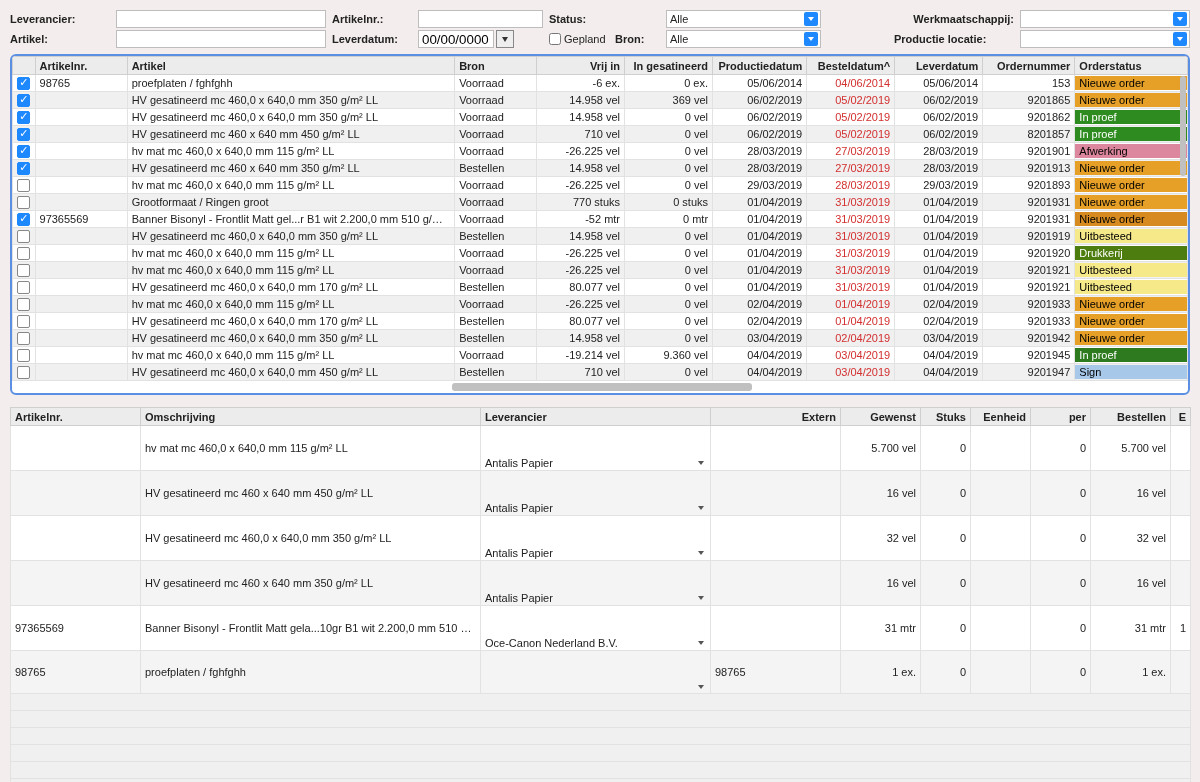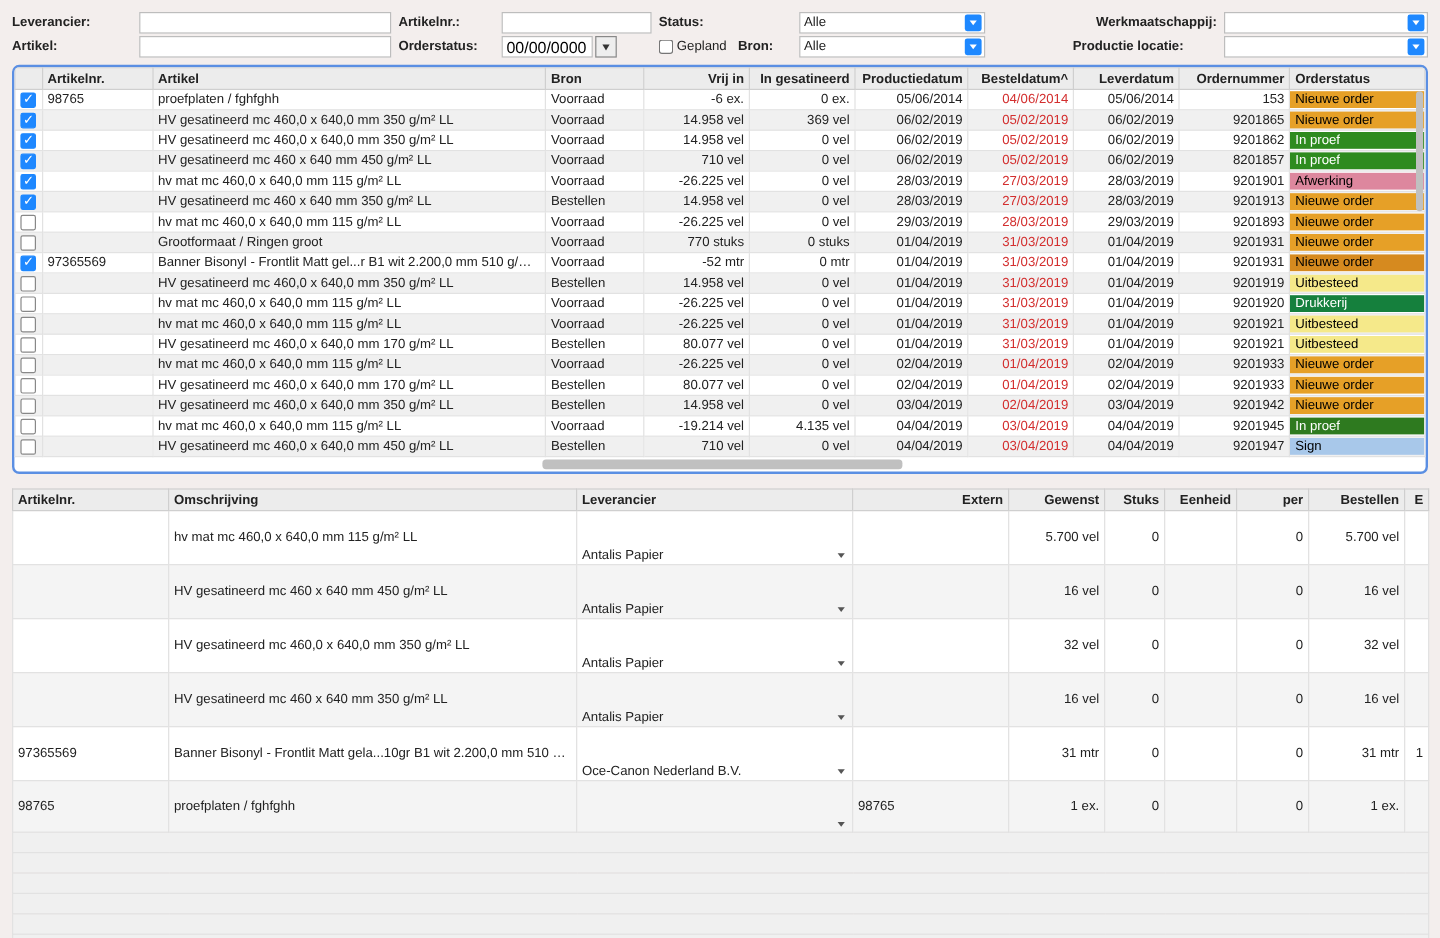--- a/index.html
+++ b/index.html
@@ -26,21 +26,21 @@
 .cb{width:13px;height:13px;border:1px solid #888;border-radius:2px;background:#fff;display:inline-block;vertical-align:middle;}
 .cb.on{background:#1e88ff;border-color:#1e88ff;position:relative;}
 .cb.on:after{content:"✓";position:absolute;left:1px;top:-2px;color:#fff;font-size:11px;}
 .red{color:#d32f2f;}
 .st{padding:1px 4px;display:block;}
 .st-orange{background:#e6a027;color:#000;}
 .st-green{background:#2e8b1f;color:#fff;}
 .st-pink{background:#dd879e;color:#000;}
 .st-dkorange{background:#d68a1f;color:#000;}
 .st-yellow{background:#f5e98a;color:#000;}
-.st-blue{background:#15803d;color:#fff;}
+.st-blue{background:#4d7c0f;color:#fff;}
 .st-dkgreen{background:#2e7a1f;color:#fff;}
 .st-lblue{background:#a8c8ea;color:#000;}
 .scroll{position:relative;}
 .scroll .vbar{position:absolute;right:2px;top:20px;width:6px;height:100px;background:#c0c0c0;border-radius:3px;}
 .section-title{font-weight:bold;color:#2020a0;margin:4px 0 4px 2px;font-size:12px;}
 .panel2 .tbl td{background:#fff;}
 .panel2 .tbl tbody tr:nth-child(even) td{background:#f4f4f4;}
 .panel2 .tbl tbody tr.empty td{background:#f0f0f0;height:17px;}
 .hbar{height:8px;background:#c0c0c0;border-radius:3px;margin:2px auto 0 auto;width:300px;}
 .supcell{display:flex;justify-content:space-between;align-items:center;margin-top:30px;}
@@ -64,21 +64,21 @@
       </div>
  <div></div>
  <label style="text-align:right;">Werkmaatschappij:</label>
  <div class="sel">
         <span></span>
         <span class="dd"></span>
       </div>
 
  <label>Artikel:</label>
  <input type="text" style="">
- <label>Orderstatus:</label>
+ <label>Leverdatum:</label>
  <div class="date">
         <input type="text" value="00/00/0000" style="">
         <span class="btn"></span>
       </div>
  <div class="chk">
         <input type="checkbox" style="">
         <span>Gepland</span>
       </div>
  <label>Bron:</label>
  <div class="sel">
@@ -363,21 +363,21 @@
             <td style="padding:0">
               <span class="st st-orange">Nieuwe order</span>
             </td>
           </tr>
           <tr>
             <td style="text-align:center"><span class="cb"></span></td>
             <td></td>
             <td>hv mat mc 460,0 x 640,0 mm 115 g/m² LL</td>
             <td>Voorraad</td>
             <td class="r">-19.214 vel</td>
-            <td class="r">4.135 vel</td>
+            <td class="r">9.360 vel</td>
             <td class="r">04/04/2019</td>
             <td class="r red">03/04/2019</td>
             <td class="r">04/04/2019</td>
             <td class="r">9201945</td>
             <td style="padding:0">
               <span class="st st-dkgreen">In proef</span>
             </td>
           </tr>
           <tr>
             <td style="text-align:center"><span class="cb"></span></td>

